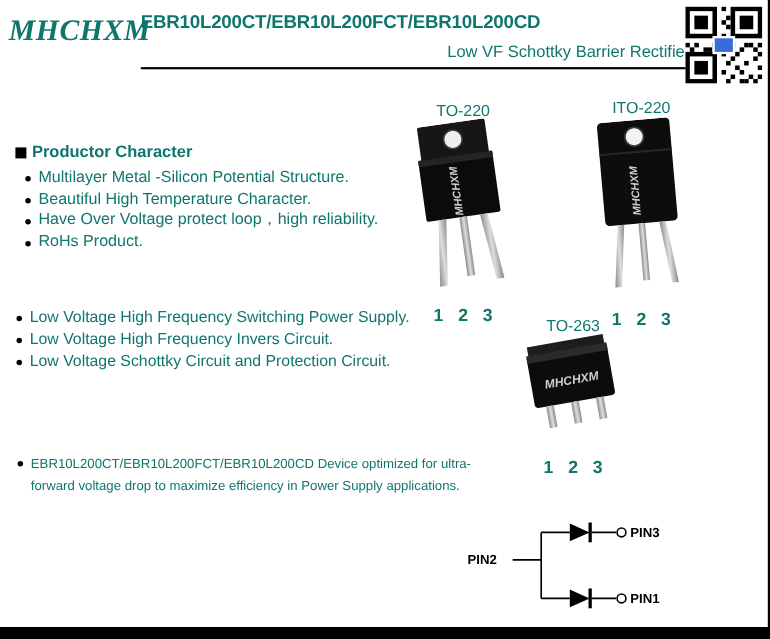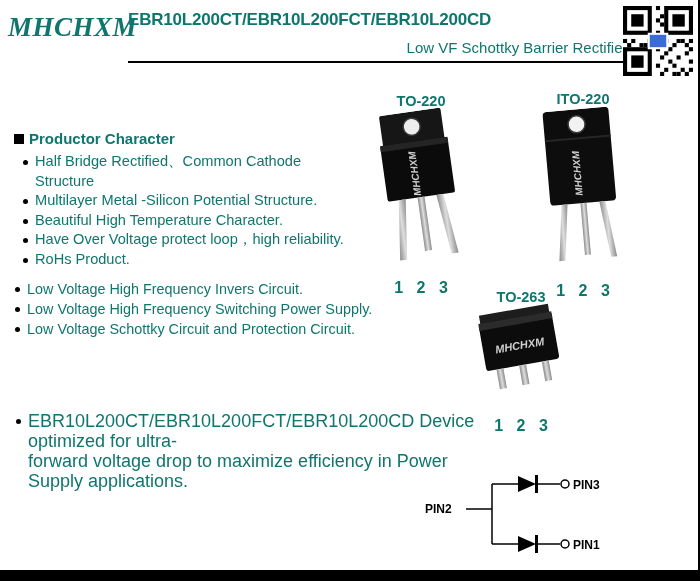--- a/index.html
+++ b/index.html
@@ -25,25 +25,25 @@
   .sec-title { font-weight:bold; font-size:15px; }
   .bullets { list-style:none; margin-top:5px; }
   .bullets li { position:relative; padding-left:13px; line-height:19.5px; font-size:14.6px; }
   .bullets li::before { content:""; position:absolute; left:1px; top:8px; width:5px; height:5px; border-radius:50%; background:#000; }
   .sec-product { left:14px; top:90px; width:345px; }
   .sec-product .bullets { margin-left:8px; }
   .sec-primary { left:14px; top:274px; width:390px; }
   .sec-primary .bullets li { font-size:14.4px; line-height:20px; }
   .sec-summarize { left:14px; top:404px; width:480px; }
   .sum-lines { margin-top:7px; margin-left:2px; }
-  .sum-line { position:relative; padding-left:12px; font-size:18px; line-height:20px; }
+  .sum-line { position:relative; padding-left:12px; font-size:12px; line-height:20px; }
   .sum-line.first::before { content:""; position:absolute; left:0; top:8px; width:5px; height:5px; border-radius:50%; background:#000; }
   
   .pkg { position:absolute; text-align:center; }
-  .pkg-label { font-weight:bold; font-size:14.5px; }
+  .pkg-label { font-weight:normal; font-size:14.5px; }
   .pkg-pins { font-weight:bold; font-size:16px; word-spacing:9px; margin-top:18px; }
   .pkg-svg { display:block; margin:2px auto 0; }
   .pkg-to220 { left:368px; top:93px; width:106px; }
   .pkg-ito220 { left:527px; top:91px; width:112px; }
   .pkg-to263 { left:468px; top:289px; width:106px; }
   .rot-a { transform:rotate(-8deg); }
   .rot-b { transform:rotate(-5deg); }
   .rot-c { transform:rotate(-10deg); }
   
   .schematic { position:absolute; left:420px; top:462px; }
@@ -125,21 +125,20 @@
       <rect x="26" y="28" width="16" height="12" fill="#3a6bd8"></rect>
     </g>
   </svg>
 
   <section class="sec sec-product">
     <div class="sec-head">
       <span class="sq"></span>
       <span class="sec-title">Productor Character</span>
     </div>
     <ul class="bullets">
-      <li>Half Bridge Rectified、Common Cathode Structure</li>
       <li>Multilayer Metal -Silicon Potential Structure.</li>
       <li>Beautiful High Temperature Character.</li>
       <li>Have Over Voltage protect loop，high reliability.</li>
       <li>RoHs Product.</li>
     </ul>
   </section>
 
   <div class="pkg pkg-to220">
     <div class="pkg-label">TO-220</div>
     <svg class="pkg-svg rot-a" width="96" height="150" viewBox="0 0 96 150" aria-hidden="true">
@@ -178,22 +177,22 @@
       <text x="49" y="64" transform="rotate(-90 49 64)" text-anchor="middle" fill="#cfcfcf" font-size="10" font-style="italic" font-weight="bold">MHCHXM</text>
       <polygon points="27,94 33,94 26,150 20,150" fill="url(#lgB)"></polygon>
       <polygon points="46,94 52,94 52,146 46,146" fill="url(#lgB)"></polygon>
       <polygon points="65,94 71,94 78,150 72,150" fill="url(#lgB)"></polygon>
     </svg>
     <div class="pkg-pins">1 2 3</div>
   </div>
 
   <section class="sec sec-primary">
     <ul class="bullets">
+      <li>Low Voltage High Frequency Switching Power Supply.</li>
       <li>Low Voltage High Frequency Invers Circuit.</li>
-      <li>Low Voltage High Frequency Switching Power Supply.</li>
       <li>Low Voltage Schottky Circuit and Protection Circuit.</li>
     </ul>
   </section>
 
   <div class="pkg pkg-to263">
     <div class="pkg-label">TO-263</div>
     <svg class="pkg-svg rot-c" width="95" height="92" viewBox="0 0 95 92" aria-hidden="true">
       <defs>
         <linearGradient id="lgC" x1="0" y1="0" x2="1" y2="0">
           <stop offset="0" stop-color="#8a8a8a"></stop>

